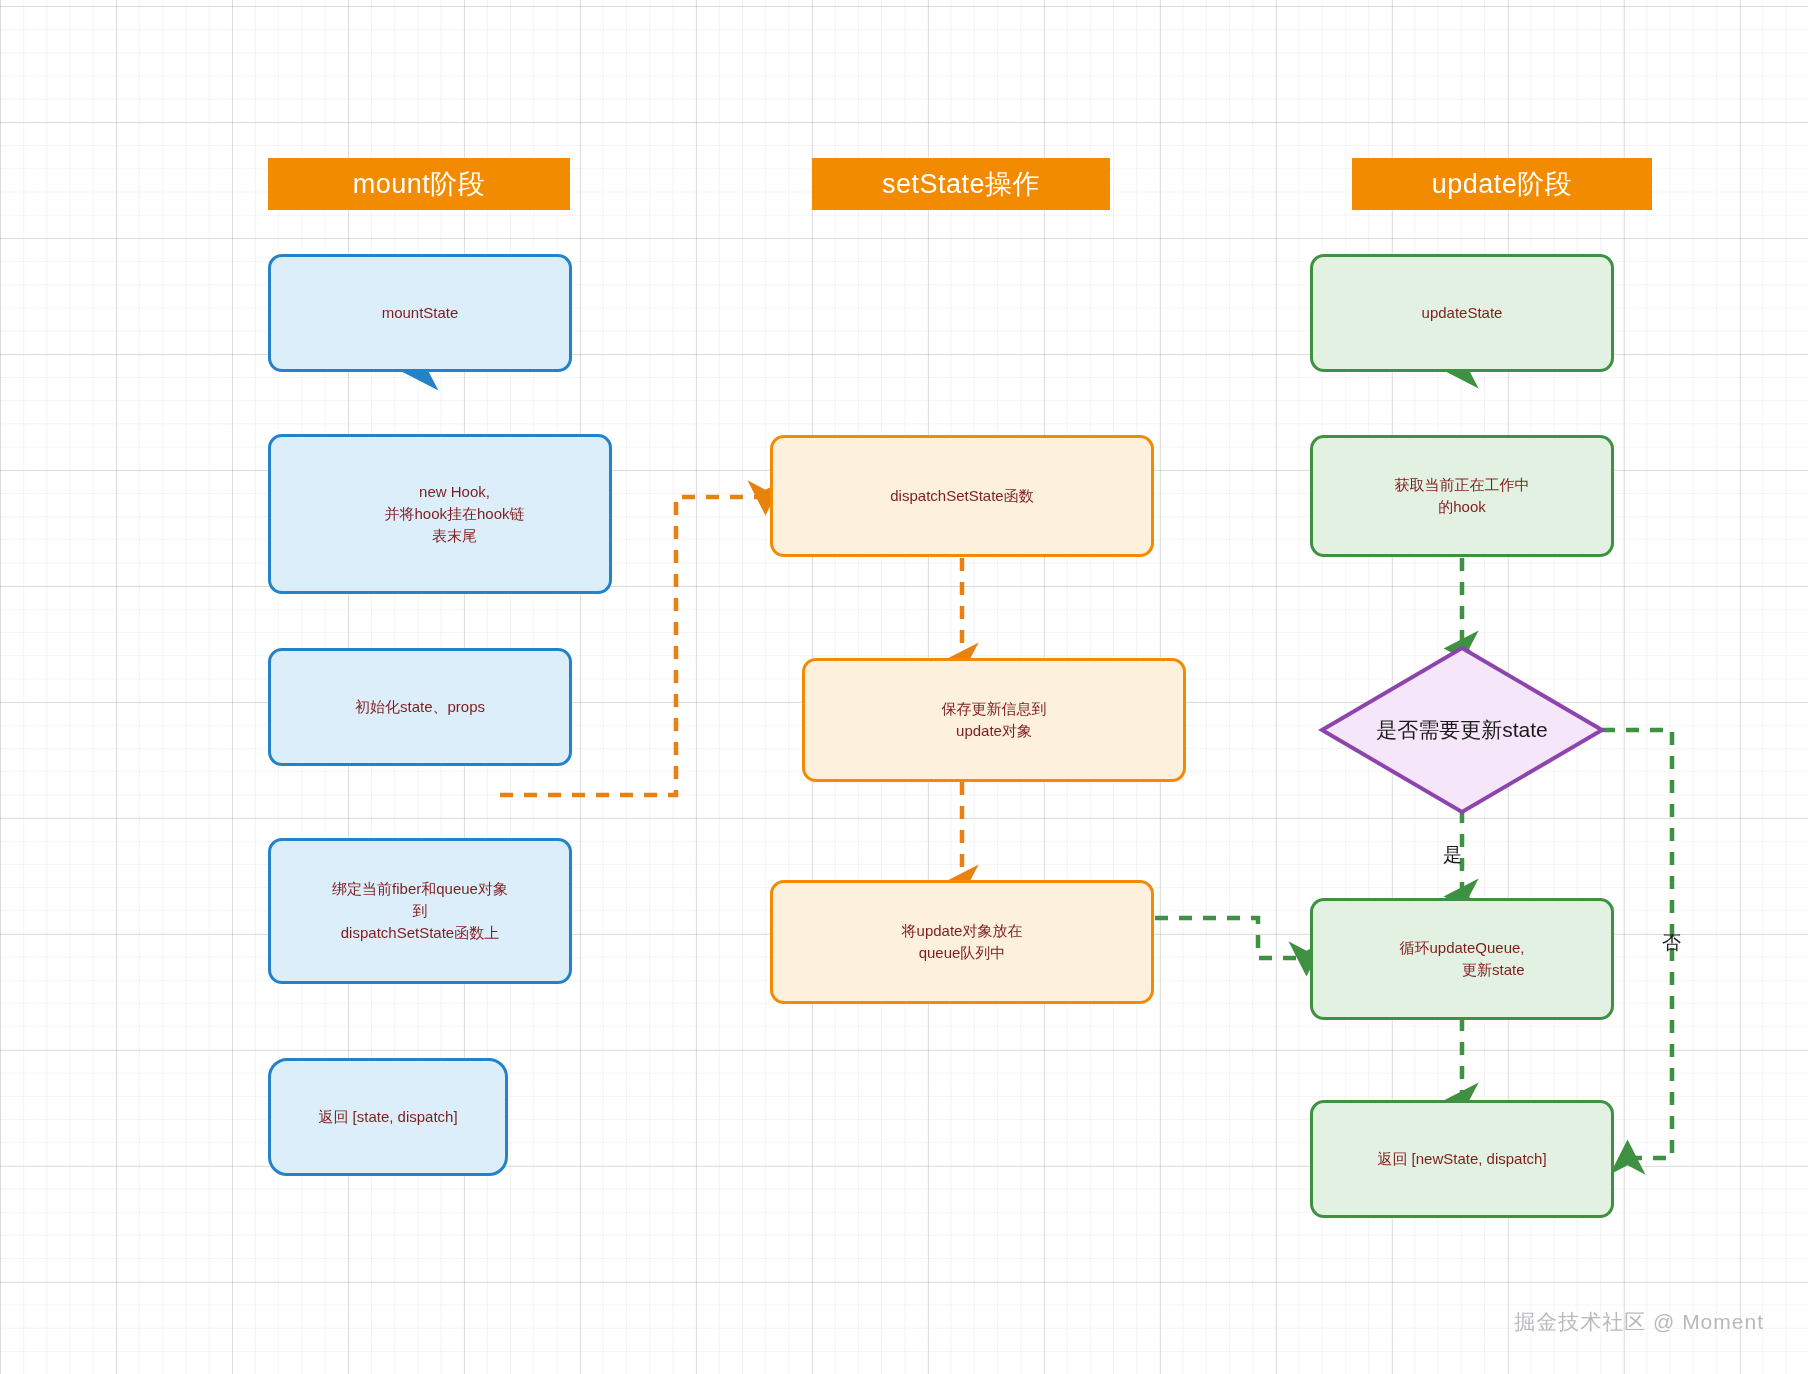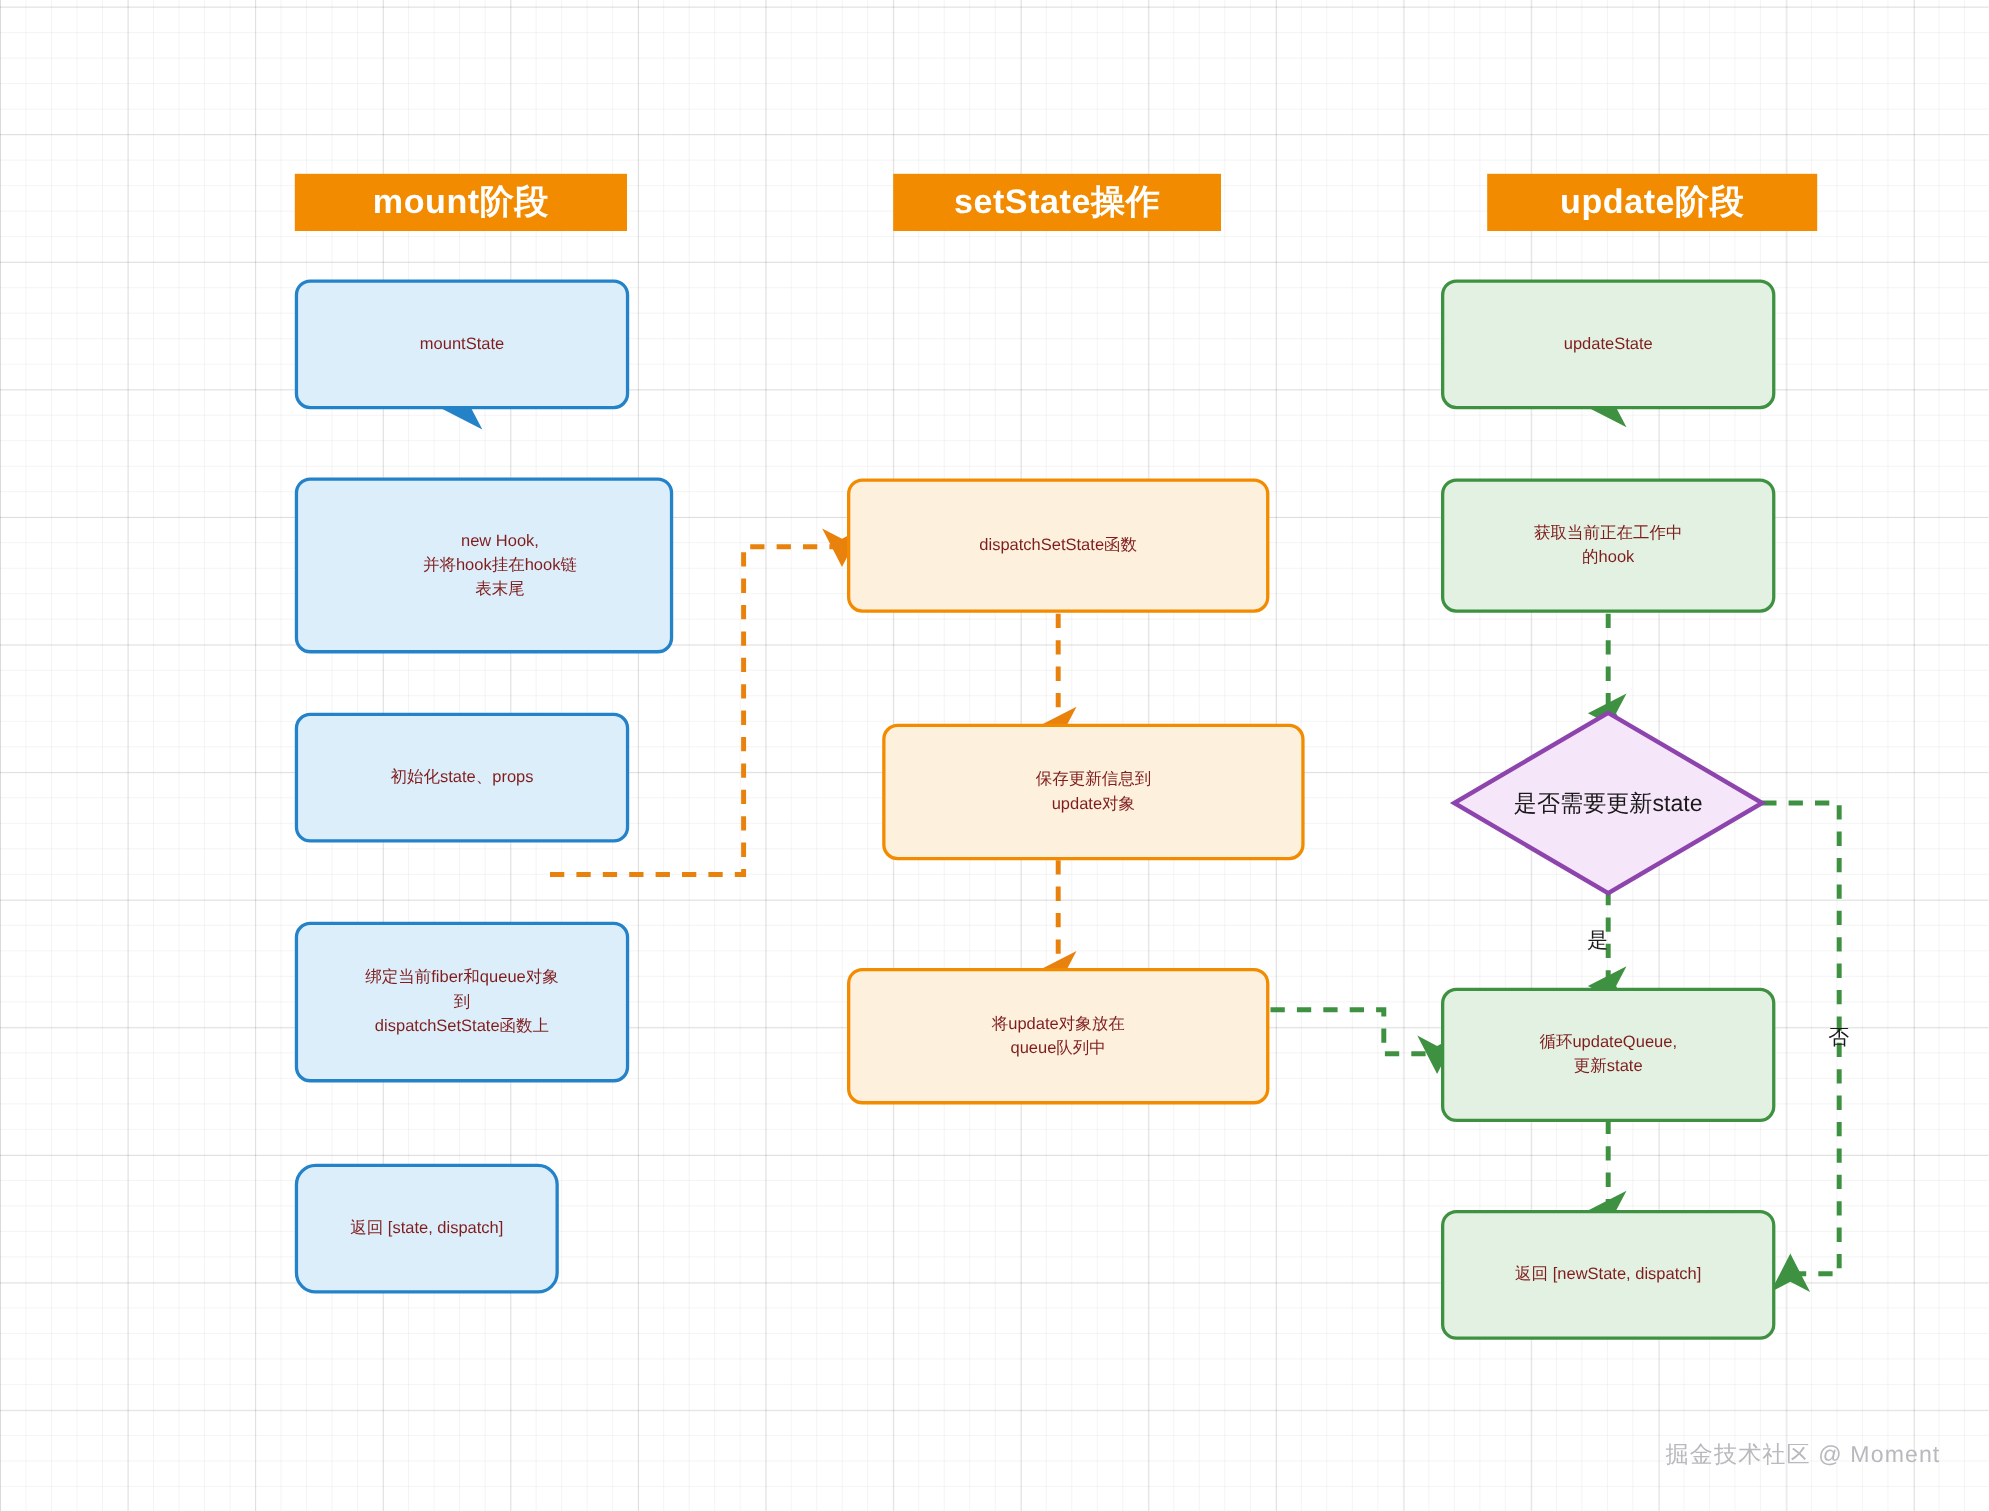--- a/index.html
+++ b/index.html
@@ -28,22 +28,22 @@
     width: 1808px;
     height: 1374px;
     pointer-events: none;
   }
 
   
   .banner {
     position: absolute;
     background: #f38b00;
     color: #ffffff;
-    font-weight: bold;
-    font-size: 31px;
+    font-weight: normal;
+    font-size: 27px;
     letter-spacing: 0.5px;
     display: flex;
     align-items: center;
     justify-content: center;
     height: 52px;
     box-sizing: border-box;
   }
 
   
   .node {
@@ -199,21 +199,21 @@
 
   <div class="node green" style="left:1310px; top:435px; width:304px; height:122px;">获取当前正在工作中
 的hook</div>
 
   <div class="node green" style="left:1310px; top:254px; width:304px; height:118px;">updateState</div>
 
   <div class="diamond-wrap" style="left:1322px; top:648px; width:280px; height:164px;">
     <div class="diamond-label">是否需要更新state</div>
   </div>
 
-  <div class="node green" style="left:1310px; top:898px; width:304px; height:122px;">循环updateQueue,
+  <div class="node green" style="left:1310px; top:898px; width:304px; height:122px;text-align:right;">循环updateQueue,
 更新state</div>
 
   <div class="node green" style="left:1310px; top:1100px; width:304px; height:118px;">返回 [newState, dispatch]</div>
 
   <div class="edge-label" style="left:1443px; top:842px;">是</div>
 
   <div class="edge-label" style="left:1662px; top:930px;">否</div>
 
   <div class="watermark">掘金技术社区 @ Moment</div>
 

